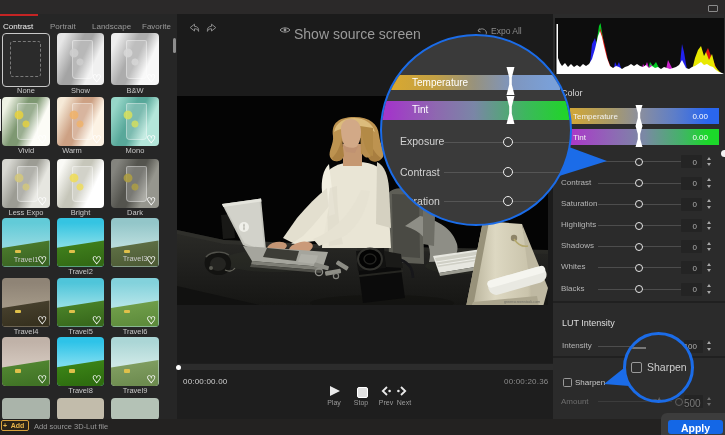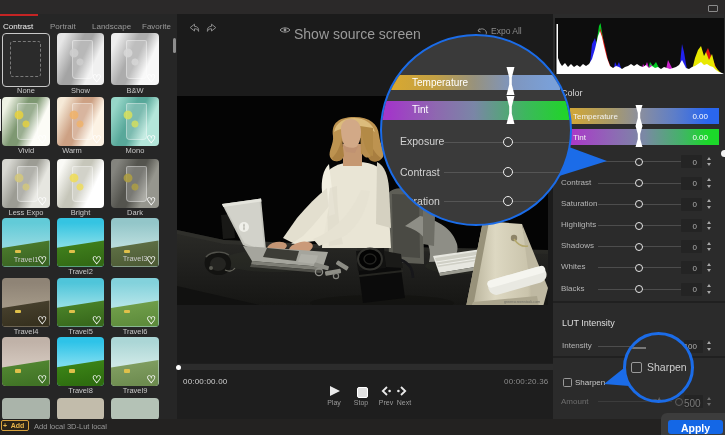--- a/index.html
+++ b/index.html
@@ -392,21 +392,21 @@
 <div class="a" style="left:598px;top:401px;width:74px;height:1px;background:#3c3c3c"></div>
 <div class="a" style="left:675px;top:398px;width:6px;height:6px;border:1.2px solid #5e5e5e;border-radius:50%;background:#2b2b2b"></div>
 <div class="a" style="left:684px;top:395px;width:19px;height:13px;background:#242424;border-radius:1px"></div>
 <div class="a" style="left:684px;top:397.5px;width:16px;text-align:right;font-size:10px;color:#787878">500</div>
 <div class="a" style="left:706.5px;top:396.5px;width:0;height:0;border-bottom:3.2px solid #6e6e6e;border-left:2.8px solid transparent;border-right:2.8px solid transparent"></div>
     <div class="a" style="left:706.5px;top:403.0px;width:0;height:0;border-top:3.2px solid #6e6e6e;border-left:2.8px solid transparent;border-right:2.8px solid transparent"></div>
 
 <div class="a" style="left:0;top:419px;width:725px;height:16px;background:#232221"></div>
 <div class="a" style="left:1px;top:420px;width:26px;height:9px;border:1px solid #d9a33c;border-radius:2px;background:#2a2418"></div>
 <div class="a" style="left:3px;top:421.5px;font-size:7px;color:#e8b54a;font-weight:bold">+&nbsp; Add</div>
-<div class="a" style="left:34px;top:421.5px;font-size:7.5px;color:#999">Add local 3D-Lut local</div>
+<div class="a" style="left:34px;top:421.5px;font-size:7.5px;color:#999">Add source 3D-Lut file</div>
 
 <div class="a" style="left:661px;top:413px;width:64px;height:22px;background:#3c3c3c;border-radius:6px 0 0 0"></div>
 <div class="a" style="left:668px;top:419.5px;width:55px;height:14px;background:#1467e6;border-radius:3px"></div>
 <div class="a" style="left:668px;top:421.5px;width:55px;text-align:center;font-size:10.5px;font-weight:bold;color:#fff">Apply</div>
 
 <div class="a" style="left:721px;top:150px;width:7px;height:7px;background:#f2f2f2;border-radius:50%"></div>
 
 <svg class="a" style="left:540px;top:130px" width="80" height="60" viewBox="0 0 80 60">
  <polygon points="18,13 67,31 16,47" fill="#1b6ce8"></polygon>
 </svg>

